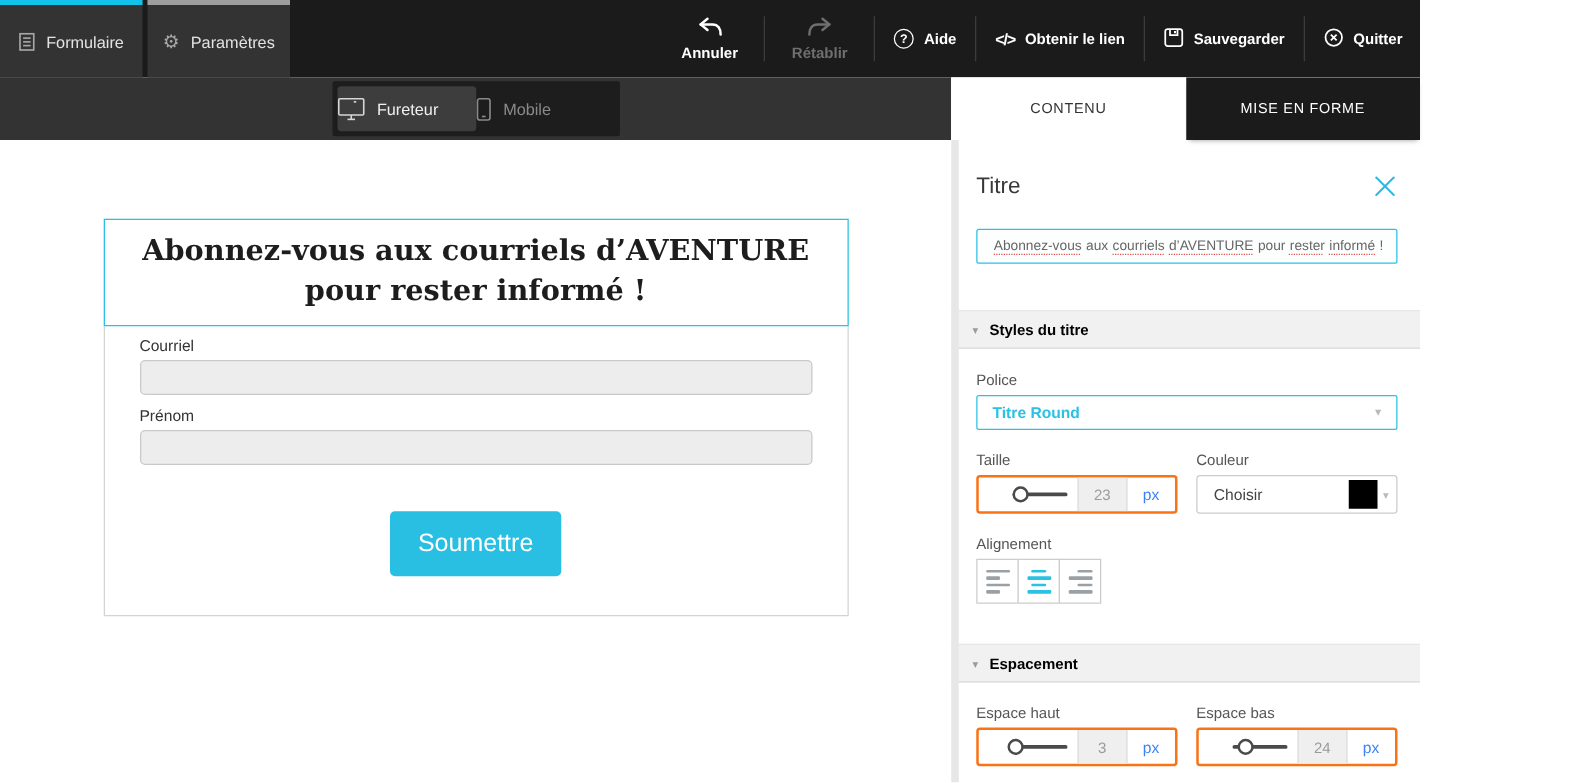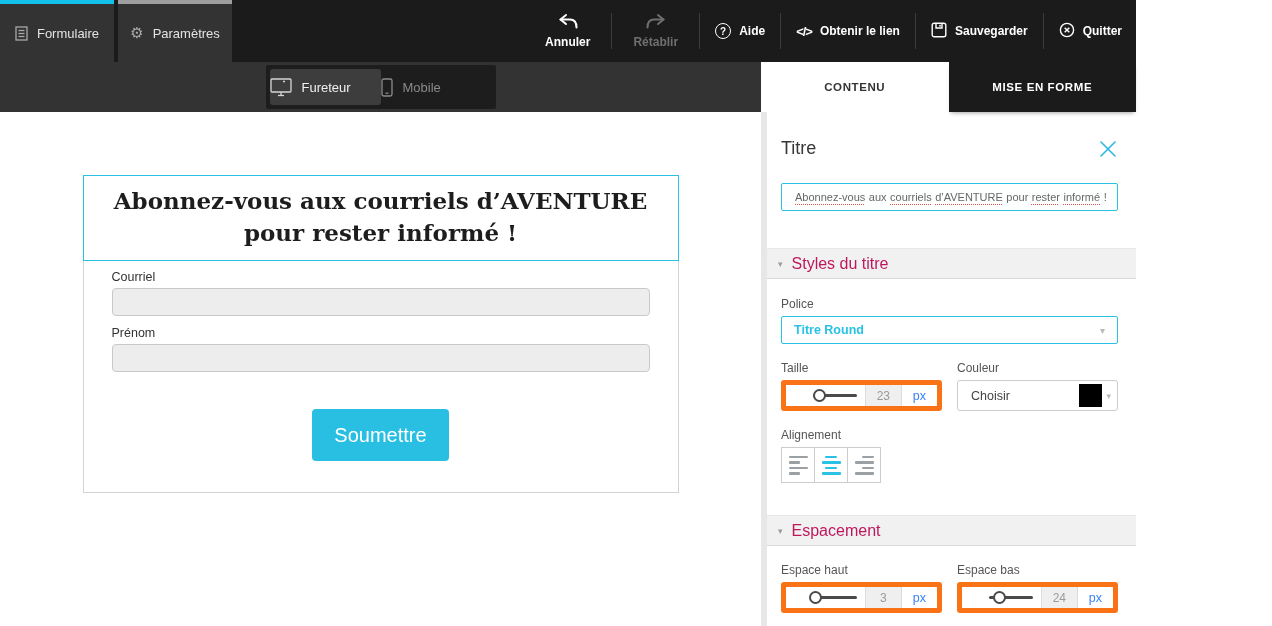--- a/index.html
+++ b/index.html
@@ -53,51 +53,51 @@
   .f-label{font-size:12.5px;color:#333;display:block;margin-bottom:4px;}
   .f-input{width:100%;height:28px;background:#ededed;border:1px solid #c9c9c9;border-radius:4px;outline:none;padding:0 8px;font-size:13px;}
   .f-group2{margin-top:10px;}
   .submit-wrap{text-align:center;margin-top:37px;}
   .submit-btn{width:137px;height:52px;background:var(--btn);color:#fff;border:none;border-radius:4px;
       font-size:20px;cursor:pointer;font-family:"Liberation Sans",sans-serif;}
 
   
   .panel{width:375px;background:#fff;position:relative;display:flex;flex-direction:column;}
   .panel-tabs{height:50px;display:flex;flex-shrink:0;}
-  .ptab{flex:1;display:flex;align-items:center;justify-content:center;font-size:11.5px;font-weight:700;
+  .ptab{flex:1;display:flex;align-items:center;justify-content:center;font-size:11.5px;font-weight:400;
       letter-spacing:.6px;cursor:pointer;}
   .ptab.contenu{background:#fff;color:#333;}
   .ptab.mise{background:var(--dark1);color:#fff;box-shadow:0 3px 4px -2px rgba(0,0,0,.35);}
   .scrolltrack{position:absolute;left:0;top:50px;bottom:0;width:6px;background:#e7e7e7;z-index:5;}
   .panel-body{flex:1;padding:26px 18px 0 20px;overflow:hidden;}
 
   .panel-head{display:flex;align-items:center;justify-content:space-between;margin-bottom:24px;}
   .panel-title{font-size:18px;color:#383838;}
   .close-x{cursor:pointer;display:flex;}
   .title-input{height:28px;border:1px solid var(--accent);border-radius:2px;background:#fdffff;
       display:flex;align-items:center;padding:0 13px;font-size:11px;color:#666;white-space:nowrap;overflow:hidden;}
   .title-input span{margin-right:3.5px;}
   .sp{text-decoration:underline dotted #e0524d;text-decoration-thickness:1px;text-underline-offset:3px;}
 
   .section-band{margin:37px -18px 0 -20px;height:31px;background:#f1f1f1;border-top:1px solid #e7e7e7;
       border-bottom:1px solid #d9d9d9;display:flex;align-items:center;gap:9px;padding-left:17px;cursor:pointer;}
   .band-caret{color:#9b9b9b;font-size:9px;}
-  .band-label{font-size:16px;font-weight:400;color:#be185d;}
+  .band-label{font-size:12px;font-weight:700;color:#000000;}
   .section-band.esp{margin-top:32px;}
 
   .ctl-label{font-size:12px;color:#555;margin-bottom:5px;}
   .police-wrap{margin-top:18px;}
   .police-select{height:28px;border:1px solid var(--accent);border-radius:2px;display:flex;align-items:center;
       justify-content:space-between;padding:0 12px;cursor:pointer;background:#fff;}
   .police-value{color:var(--accent);font-size:12.5px;font-weight:700;}
   .sel-caret{color:#b9b9b9;font-size:10px;}
 
   .row2{display:flex;gap:15px;margin-top:17px;}
   .col{flex:1;min-width:0;}
-  .ctrl-box{height:31px;border:5px solid #f97316;border-radius:3px;display:flex;overflow:hidden;background:#fff;padding-left:19px;}
+  .ctrl-box{height:31px;border:2px solid #f97316;border-radius:3px;display:flex;overflow:hidden;background:#fff;padding-left:19px;}
   .slider{flex:1;position:relative;min-width:60px;}
   .track{position:absolute;left:8px;right:8px;top:50%;height:3px;margin-top:-1.5px;background:#4a4a4a;border-radius:2px;}
   .knob{position:absolute;top:50%;width:13px;height:13px;margin-top:-6.5px;border:2px solid #4a4a4a;
       border-radius:50%;background:#fff;cursor:pointer;}
   .numcell{width:46px;background:#efefef;border-left:1px solid #ddd;border-right:1px solid #ddd;
       display:flex;align-items:center;justify-content:center;font-size:12px;color:#9a9a9a;}
   .unitcell{width:45px;display:flex;align-items:center;justify-content:center;font-size:12.5px;color:#3b82f6;}
 
   .couleur-box{height:31px;border:1px solid #ccc;border-radius:3px;display:flex;align-items:center;
       padding:0 6px 0 13px;cursor:pointer;background:#fff;}

